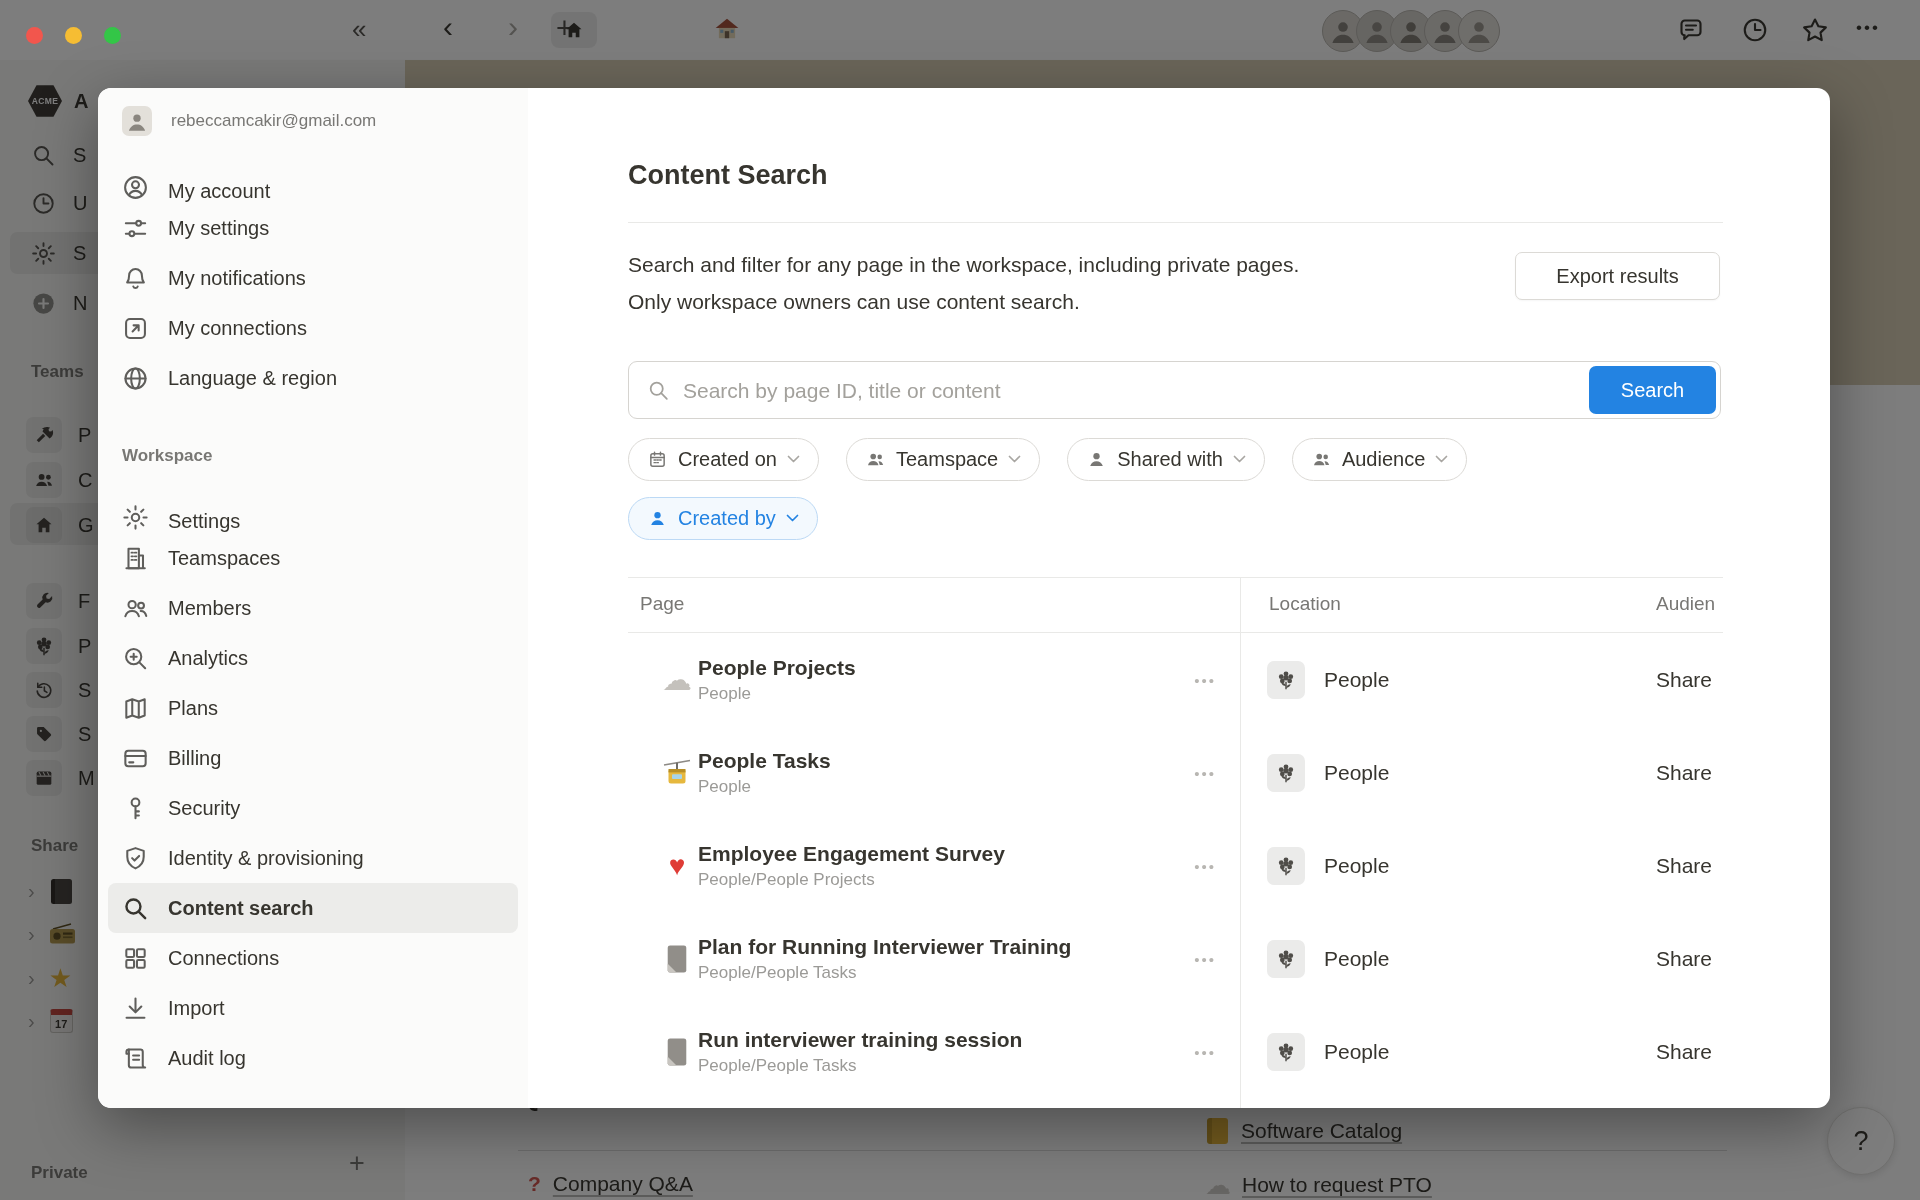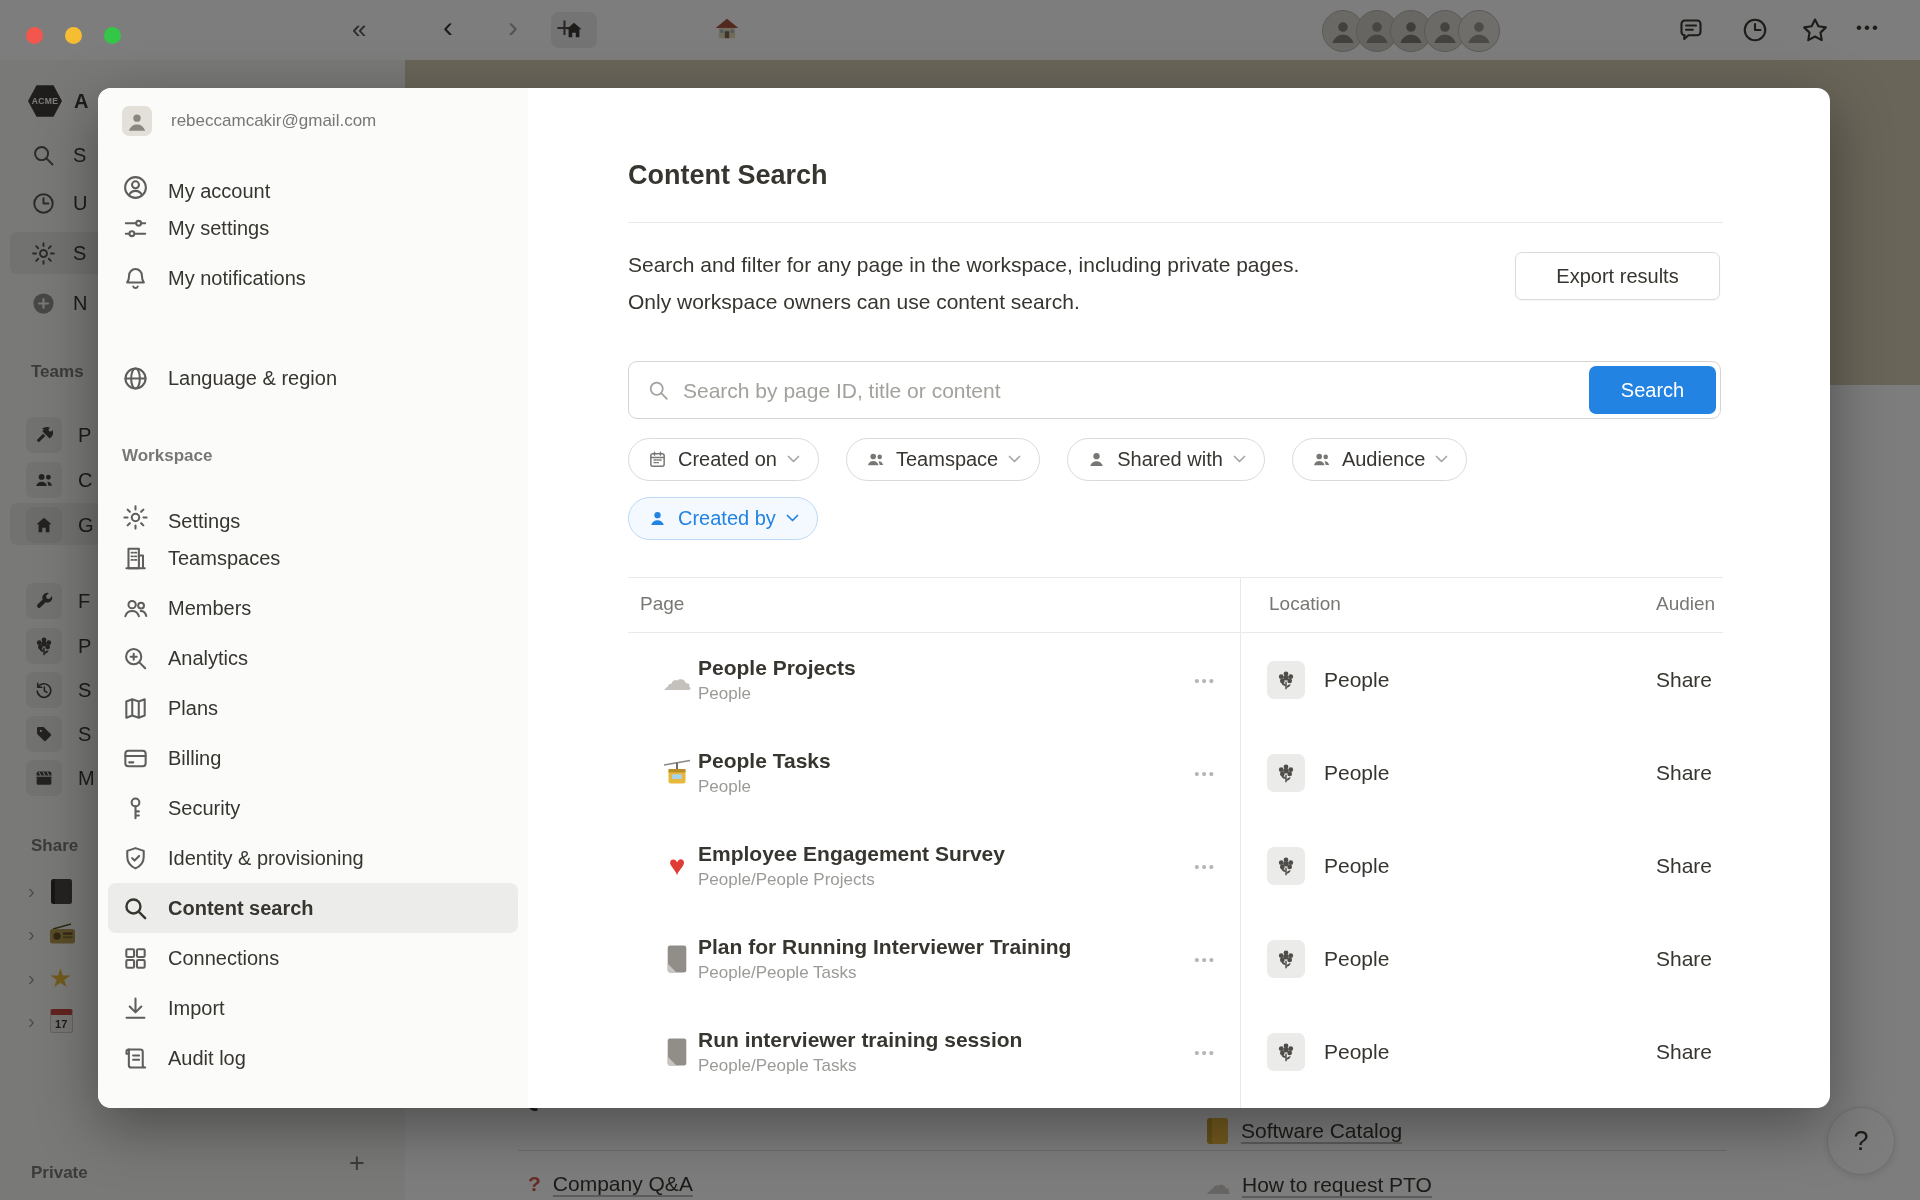--- a/index.html
+++ b/index.html
@@ -382,20 +382,29 @@
       </div>
       <div class="mitem" style="top:165px;">
         <span class="mic">
             <svg class="oi" width="29" height="29" viewBox="0 0 24 24">
               <path d="M12 4.2c3 0 5.3 2.3 5.3 5.3 0 3.2.7 4.7 1.6 5.8H5.1c.9-1.1 1.6-2.6 1.6-5.8 0-3 2.3-5.3 5.3-5.3z"></path>
               <path d="M10.2 18.6a1.9 1.9 0 0 0 3.6 0"></path>
             </svg>
           </span>
         <span class="mlab">My notifications</span>
       </div>
+      <div class="mitem" style="top:215px;">
+        <span class="mic">
+            <svg class="oi" width="29" height="29" viewBox="0 0 24 24">
+              <rect x="4.2" y="4.2" width="15.6" height="15.6" rx="3.2"></rect>
+              <path d="M9.6 14.4l4.8-4.8M10.4 9.4h4.2v4.2"></path>
+            </svg>
+          </span>
+        <span class="mlab">My connections</span>
+      </div>
       <div class="mitem" style="top:265px;">
         <span class="mic">
             <svg class="oi" width="29" height="29" viewBox="0 0 24 24">
               <circle cx="12" cy="12" r="8.3"></circle>
               <ellipse cx="12" cy="12" rx="3.6" ry="8.3"></ellipse>
               <path d="M3.7 12h16.6"></path>
             </svg>
           </span>
         <span class="mlab">Language &amp; region</span>
       </div>

